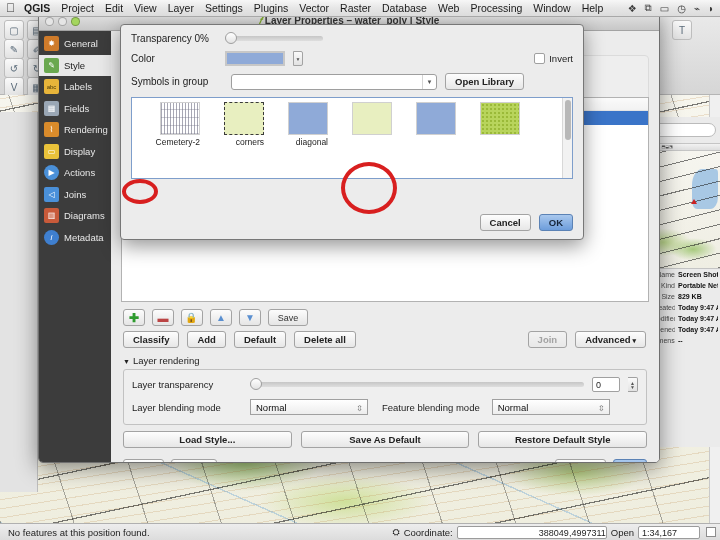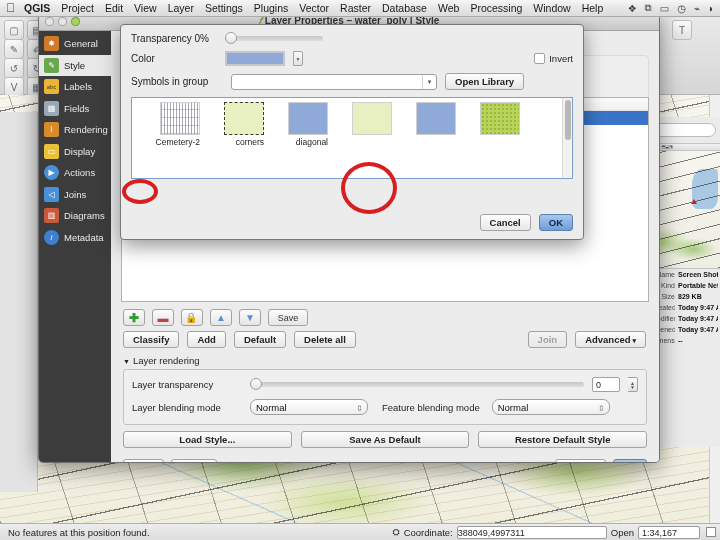--- a/index.html
+++ b/index.html
@@ -85,21 +85,21 @@
   #statusbar{
     position:absolute; left:0; top:506px; width:720px; height:17px;
     background:linear-gradient(to bottom,#ededed,#dcdcdc);
     border-top:1px solid #b0b0b0; display:flex; align-items:center;
     font-size:9.5px; color:#1d1d1d; padding:0 4px;
   }
   #statusbar .msg{ flex:1; padding-left:4px; }
   #statusbar .lbl{ margin:0 4px 0 4px; }
   #statusbar .field{
     background:#fff; border:1px solid #9b9b9b; border-radius:2px;
-    height:13px; line-height:12px; text-align:left; font-size:9px;
+    height:13px; line-height:12px; text-align:right; font-size:9px;
   }
   #statusbar .coordfield{ width:150px; }
   #statusbar .scalefield{ width:62px; text-align:left; padding-left:3px; }
   #statusbar .renderbox{
     width:10px; height:10px; border:1px solid #8d8d8d; background:#fff;
     margin-left:6px;
   }
 
   
   #finder{
@@ -287,21 +287,21 @@
     width:28px; height:15px; border:1px solid #a0a0a0; border-radius:2px;
     background:#fff; font-size:9px; text-align:left; padding-left:3px; line-height:14px;
   }
   .spin-arrows{
     width:10px; height:15px; border:1px solid #a0a0a0; border-left:none;
     border-radius:0 2px 2px 0; background:linear-gradient(to bottom,#fafafa,#e2e2e2);
     display:flex; flex-direction:column; align-items:center; justify-content:center;
     font-size:5px; color:#555; line-height:4px;
   }
   .select{
-    height:16px; border:1px solid #a0a0a0; border-radius:7px;
+    height:16px; border:1px solid #a0a0a0; border-radius:0;
     background:linear-gradient(to bottom,#fff,#ededed); font-size:9.5px;
     padding-left:5px; line-height:15px; position:relative; color:#111;
   }
   .select::after{
     content:"⇳"; position:absolute; right:4px; top:1px; font-size:8px; color:#666;
   }
 
   
   #style-buttons{
     position:absolute; left:12px; top:400px; right:12px; display:flex; gap:9px;

